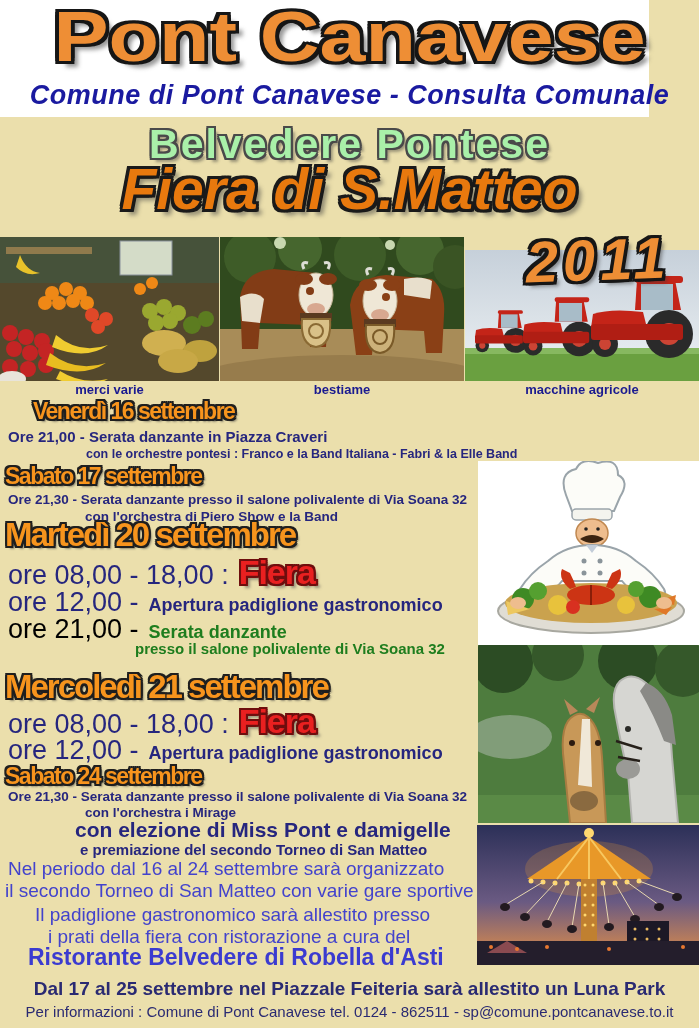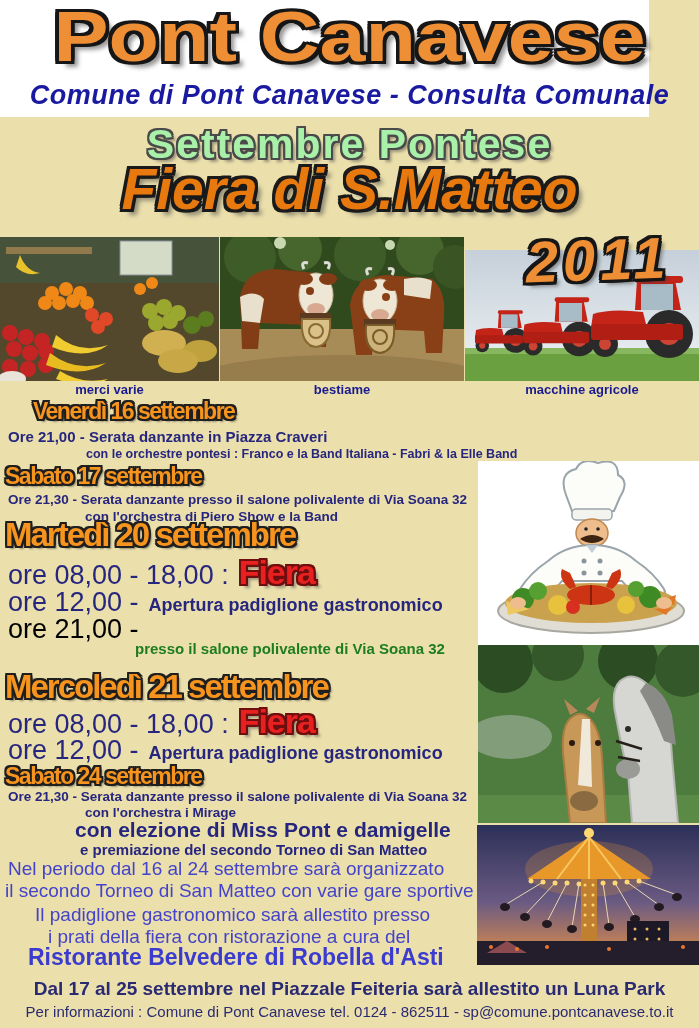--- a/index.html
+++ b/index.html
@@ -113,21 +113,21 @@
 </head>
 <body>
 
 <div class="poster">
 
   <div class="header">
     <div class="main-title">Pont Canavese</div>
     <div class="subtitle">Comune di Pont Canavese - Consulta Comunale</div>
   </div>
 
-  <div class="series">Settembre Pontese</div>
+  <div class="series">Belvedere Pontese</div>
   <div class="event-title">Fiera di S.Matteo</div>
   <div class="year">2011</div>
 
   <div class="photo" style="left:0; top:237px; width:219px; height:144px;">
     <svg viewBox="0 0 219 144" preserveAspectRatio="none">
       <rect width="219" height="144" fill="#54482C"></rect>
       <rect width="219" height="46" fill="#46523A"></rect>
       <rect x="120" y="4" width="52" height="34" fill="#D4DCC8" stroke="#88909A"></rect>
       <rect x="6" y="10" width="86" height="7" fill="#907A4C"></rect>
       <path d="M20 18 q6 16 20 18 q-14 4 -24 -6 Z" fill="#E8C22A"></path>
@@ -265,20 +265,21 @@
   <div class="sched" style="left:8px; top:553px;">
     <span class="time-navy">ore 08,00 - 18,00 :</span>
     <span class="fiera">Fiera</span>
   </div>
   <div class="sched" style="left:8px; top:587px;">
     <span class="time-navy">ore 12,00 -</span>
     <span class="label-navy">Apertura padiglione gastronomico</span>
   </div>
   <div class="sched" style="left:8px; top:614px;">
     <span class="time-green">ore 21,00 -</span>
+    <span class="label-green">Serata danzante</span>
   </div>
   <div class="green-sm" style="left:135px; top:640px;">presso il salone polivalente di Via Soana 32</div>
 
   <div class="h-day h-day-lg" style="left:5px; top:668px;">Mercoledì 21 settembre</div>
   <div class="sched" style="left:8px; top:702px;">
     <span class="time-navy">ore 08,00 - 18,00 :</span>
     <span class="fiera">Fiera</span>
   </div>
   <div class="sched" style="left:8px; top:735px;">
     <span class="time-navy">ore 12,00 -</span>

